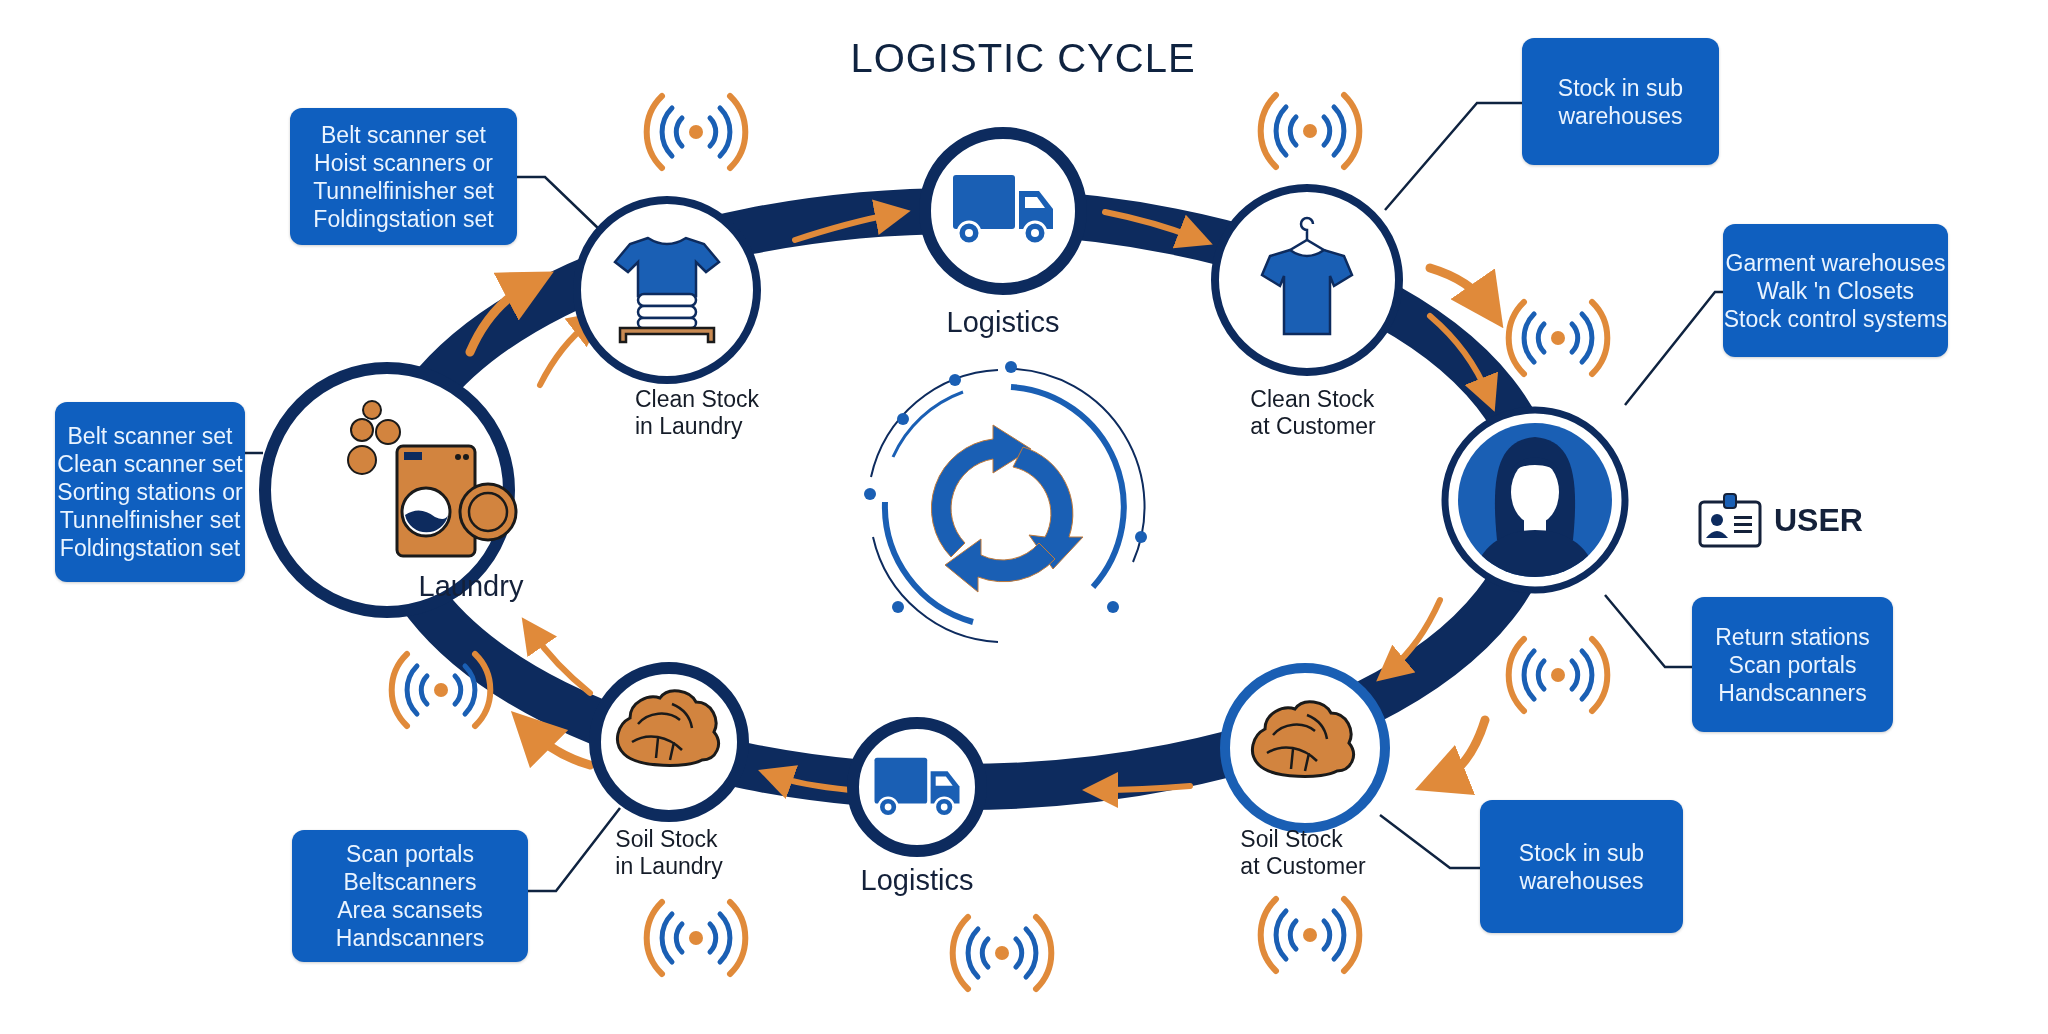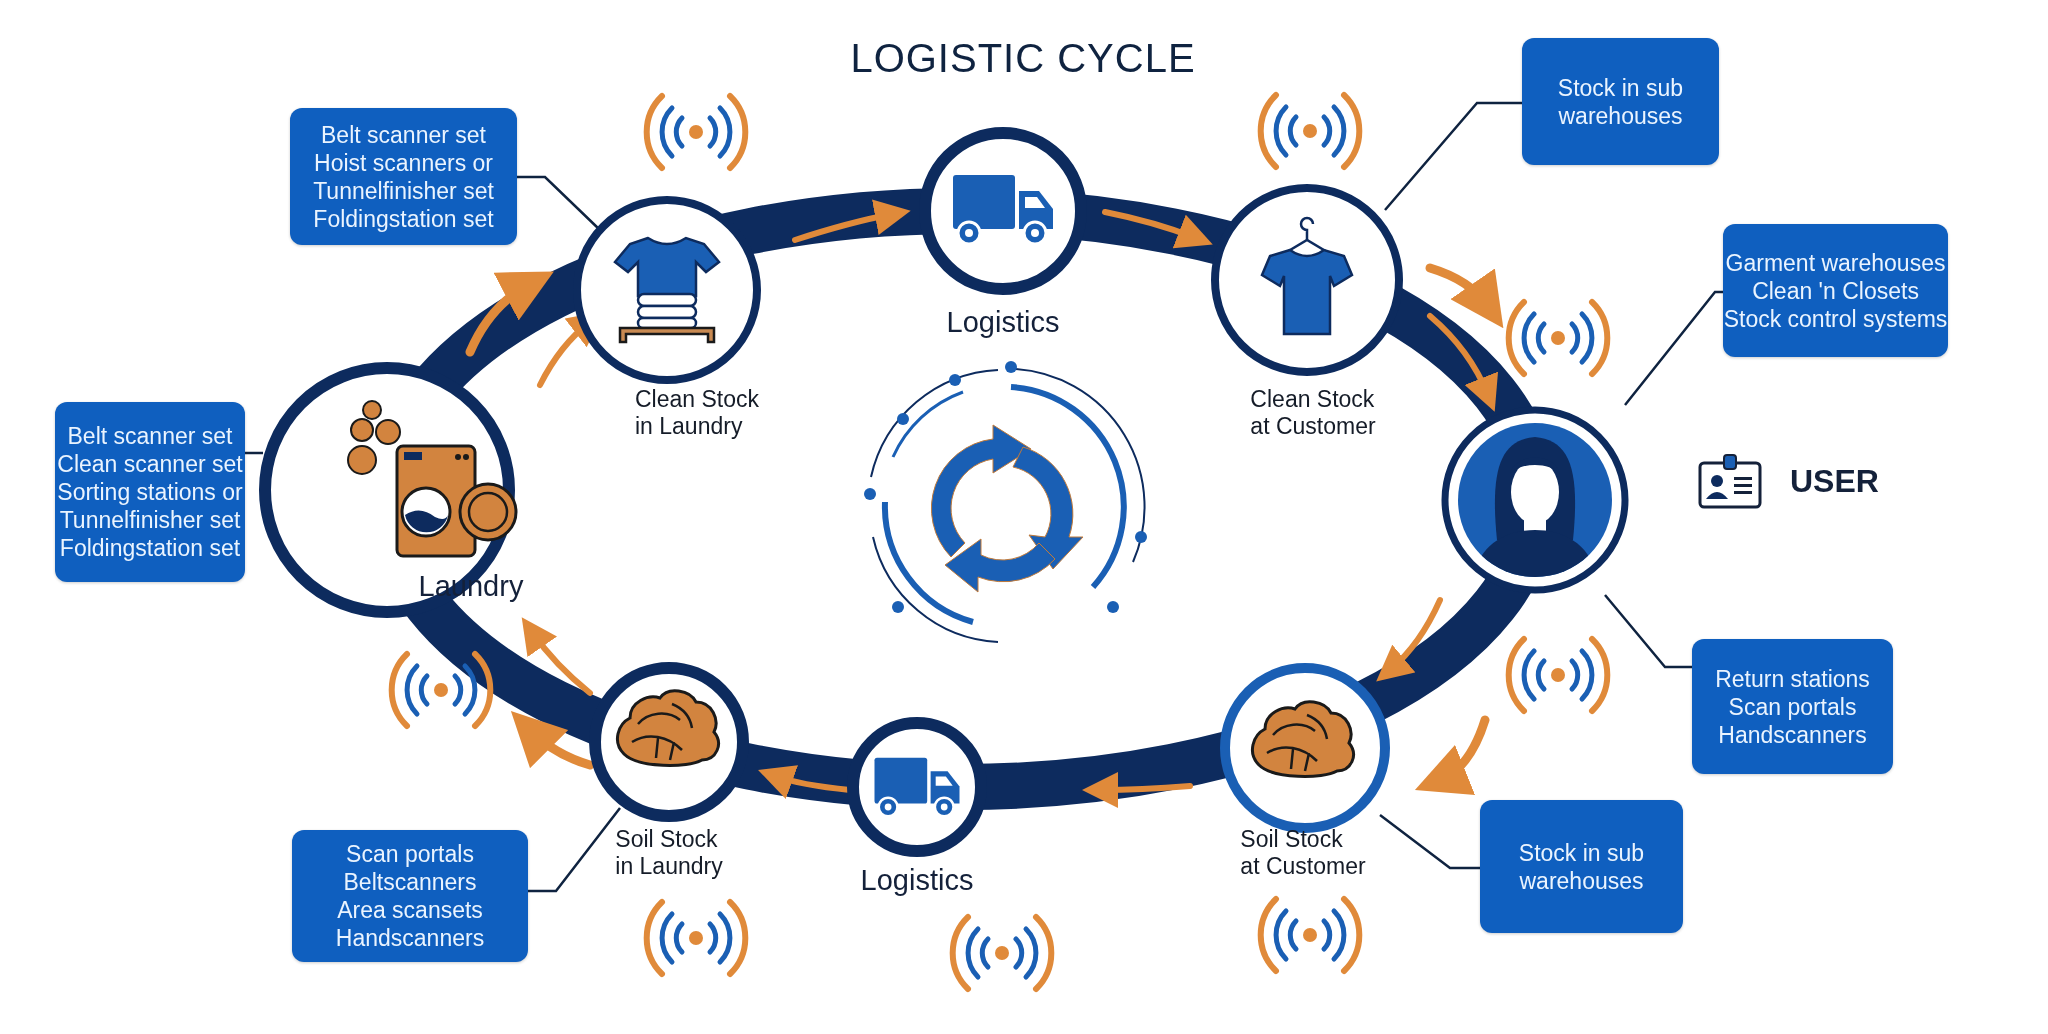--- a/index.html
+++ b/index.html
@@ -4,21 +4,21 @@
 <style>
   html,body{margin:0;padding:0;background:#ffffff;}
   body{width:2048px;height:1034px;position:relative;overflow:hidden;font-family:"Liberation Sans","DejaVu Sans",sans-serif;}
   #stage{position:absolute;left:0;top:0;width:2048px;height:1034px;}
   .box{position:absolute;background:#0f5fbf;border-radius:12px;color:#eaf4ff;display:flex;flex-direction:column;justify-content:center;align-items:center;text-align:right;font-size:23px;line-height:28px;box-shadow:0 1px 3px rgba(0,0,0,0.2);}
   .box span{display:block;white-space:nowrap;}
   .title{position:absolute;left:0;width:2048px;top:36px;text-align:center;font-size:40px;color:#0f2340;letter-spacing:1px;}
   .title span{display:inline-block;transform:translateX(-1px);}
   .lbl{position:absolute;text-align:left;color:#151c28;font-size:23px;line-height:27px;white-space:nowrap;transform:translateX(-50%);}
   .lbl-bold{position:absolute;text-align:left;color:#14213a;font-size:29px;font-weight:normal;white-space:nowrap;transform:translateX(-50%);}
-  .user-tag{position:absolute;left:1698px;top:453px;display:flex;align-items:center;gap:28px;}
+  .user-tag{position:absolute;left:1698px;top:492px;display:flex;align-items:center;gap:12px;}
   .user-tag .txt{font-size:32px;font-weight:bold;color:#14213a;}
 </style>
 </head>
 <body>
 
 <div id="stage">
 <svg width="2048" height="1034" viewBox="0 0 2048 1034" style="position:absolute;left:0;top:0">
   <defs>
     <marker id="ah" markerWidth="6" markerHeight="6" refX="3" refY="3" orient="auto">
       <path d="M0,0 L6,3 L0,6 Z" fill="#e08a3a"></path>
@@ -234,24 +234,24 @@
   <span>Beltscanners</span>
   <span>Area scansets</span>
   <span>Handscanners</span>
 </div>
 <div class="box" style="left:1522px;top:38px;width:197px;height:127px;">
   <span>Stock in sub</span>
   <span>warehouses</span>
 </div>
 <div class="box" style="left:1723px;top:224px;width:225px;height:133px;">
   <span>Garment warehouses</span>
-  <span>Clean 'n Closets</span>
+  <span>Walk 'n Closets</span>
   <span>Stock control systems</span>
 </div>
-<div class="box" style="left:1692px;top:597px;width:201px;height:135px;margin-top:42px;">
+<div class="box" style="left:1692px;top:597px;width:201px;height:135px;">
   <span>Return stations</span>
   <span>Scan portals</span>
   <span>Handscanners</span>
 </div>
 <div class="box" style="left:1480px;top:800px;width:203px;height:133px;">
   <span>Stock in sub</span>
   <span>warehouses</span>
 </div>
 </div>
 

